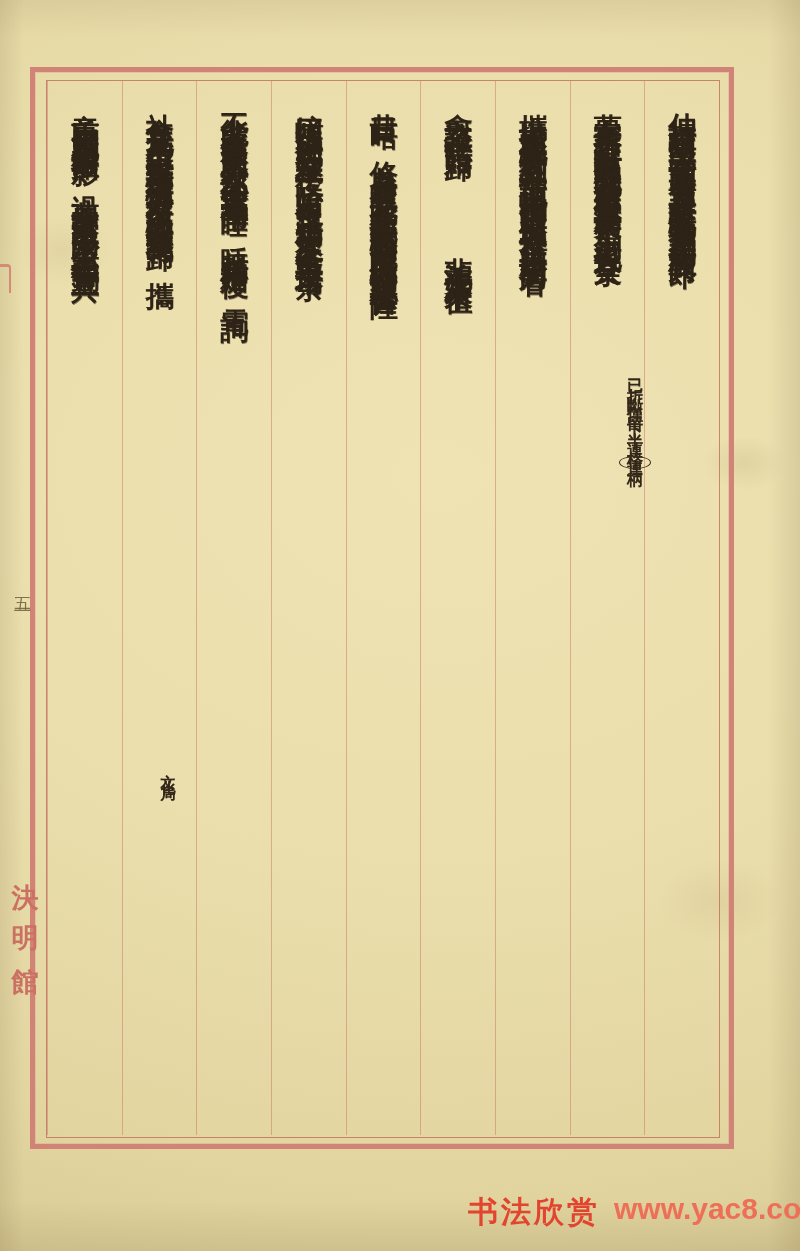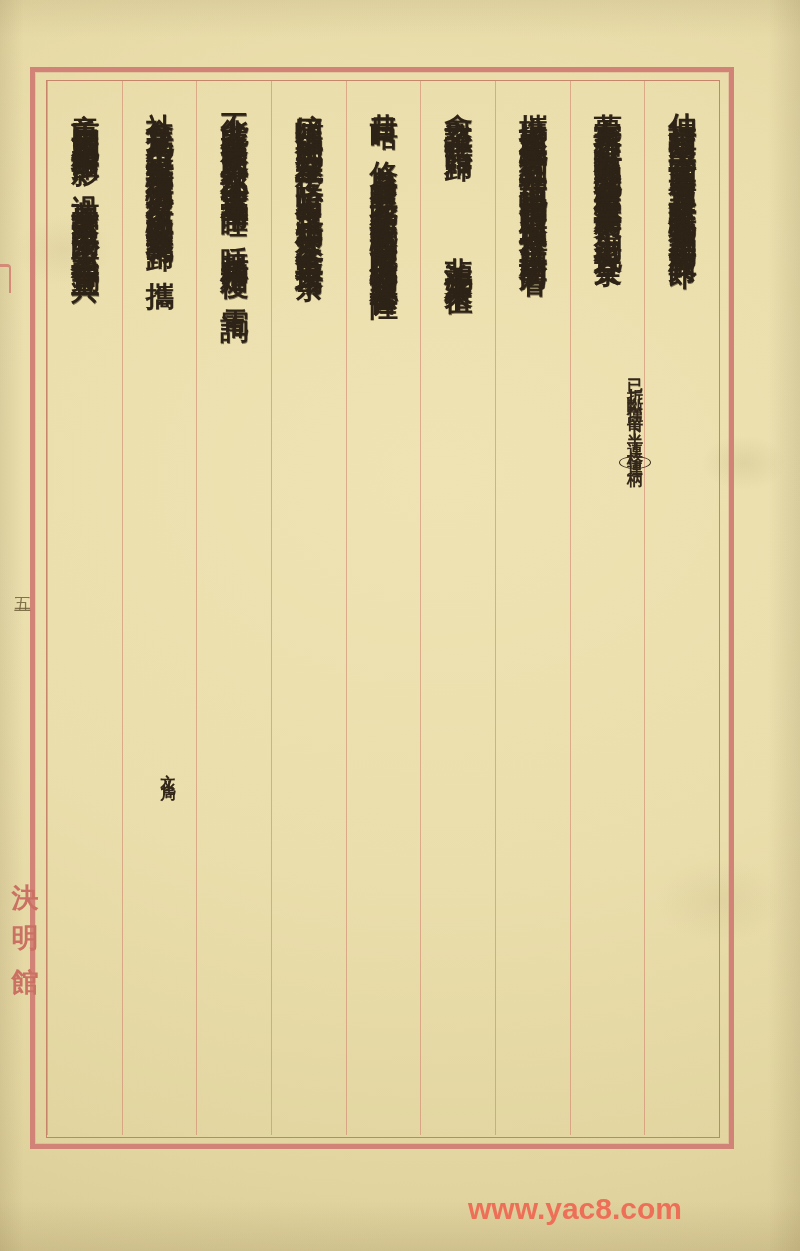--- a/index.html
+++ b/index.html
@@ -105,16 +105,17 @@
 
   <div class="annot annot-bureau">文化局</div>
 
   <div class="page-number">五一</div>
 
   <div class="stationery">決明館</div>
 
   <div class="red-tick"></div>
 
   <div class="watermark">
+    <span class="wm-name">书法欣赏</span>
     <span class="wm-url">www.yac8.com</span>
   </div>
 
 </div>
 
 </body></html>

